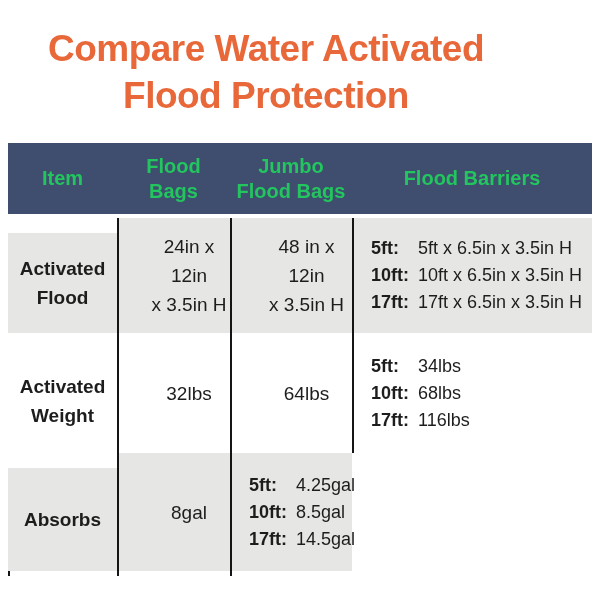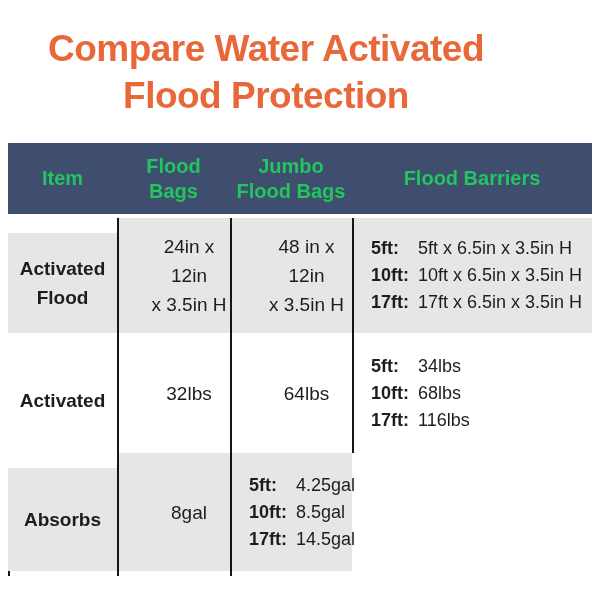--- a/index.html
+++ b/index.html
@@ -97,20 +97,21 @@
           <span class="bval">10ft x 6.5in x 3.5in H</span>
         </span>
         <span class="bline">
           <span class="bsize">17ft:</span>
           <span class="bval">17ft x 6.5in x 3.5in H</span>
         </span>
       </div>
 
       <div class="td item">
         <span>Activated</span>
+        <span>Weight</span>
       </div>
       <div class="td bL">
         <span>32lbs</span>
       </div>
       <div class="td bL">
         <span>64lbs</span>
       </div>
       <div class="td bL barriers">
         <span class="bline">
           <span class="bsize">5ft:</span>

